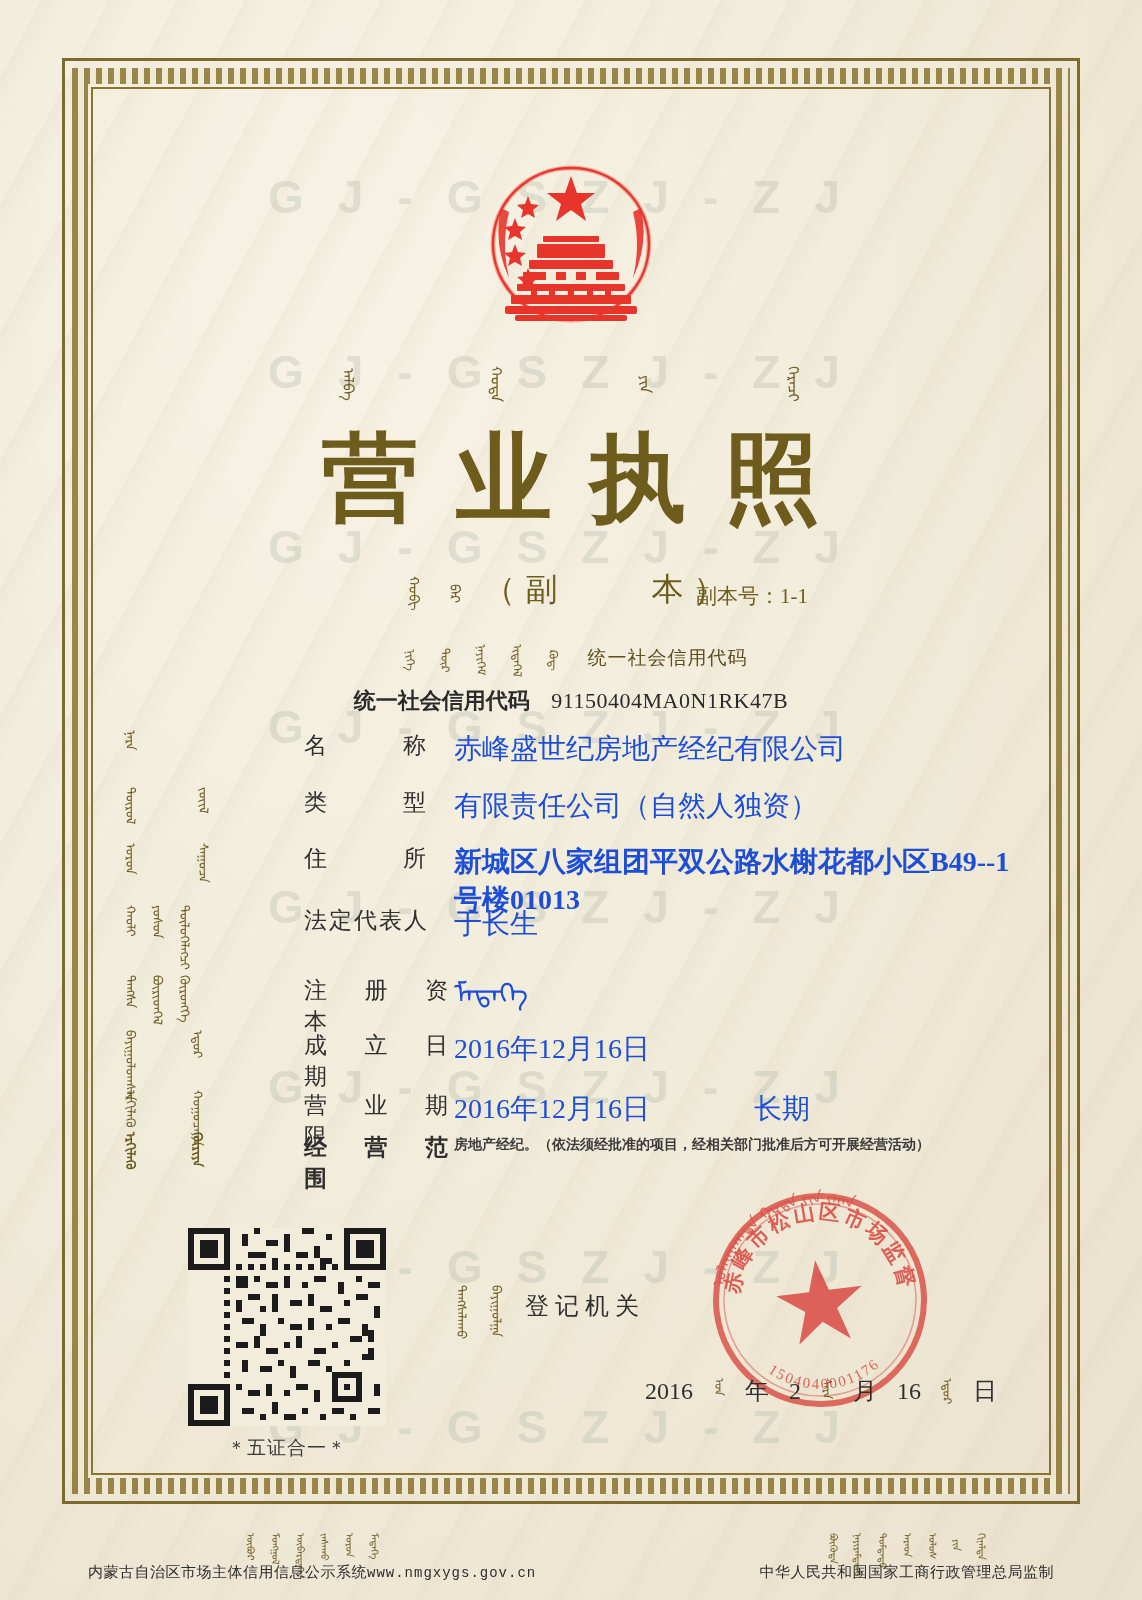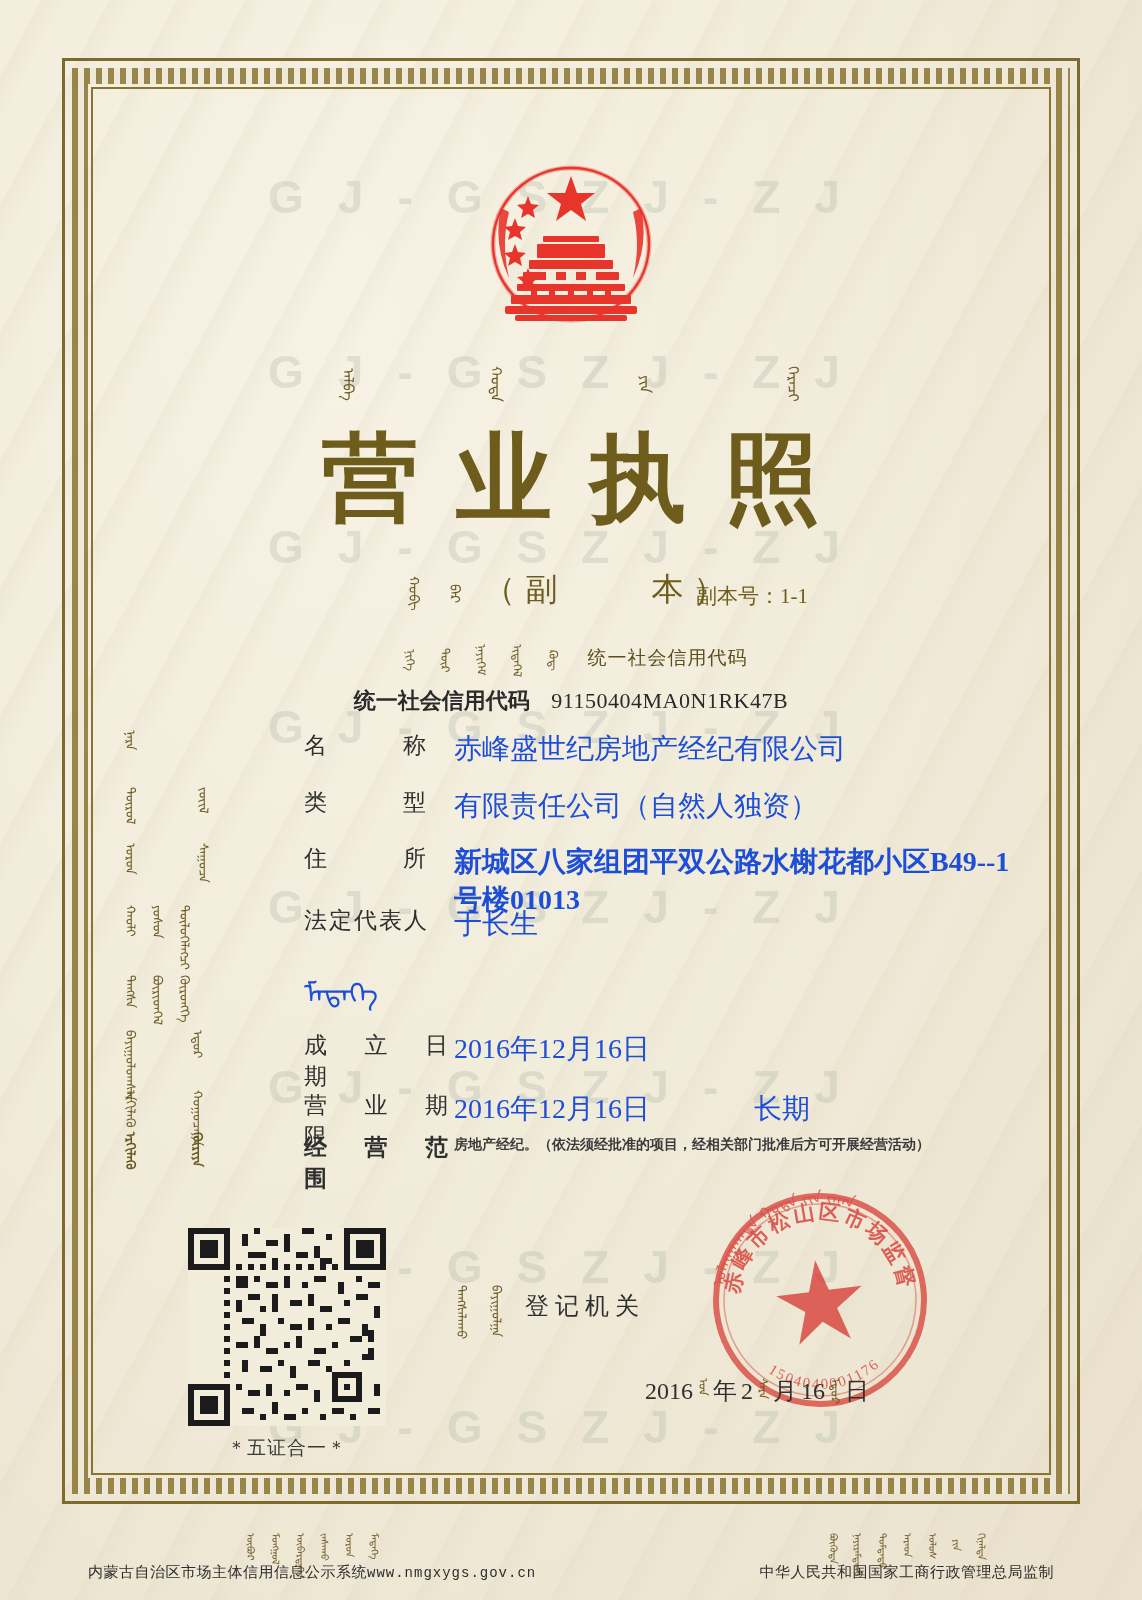--- a/index.html
+++ b/index.html
@@ -130,21 +130,21 @@
 
   
   #authority{
     position:absolute;left:455px;top:1285px;
     display:flex;align-items:center;gap:22px;
   }
   #authority .lbl{font-size:24px;letter-spacing:6px;color:#2f2f2f;}
   #date-line{
     position:absolute;left:645px;top:1375px;
     font-size:24px;color:#2f2f2f;
-    display:flex;align-items:center;gap:4px;
+    display:flex;align-items:center;gap:20px;
   }
   #date-line .mong{font-size:12px;height:26px;}
 
   
   #seal{
     position:absolute;left:695px;top:1175px;width:250px;height:250px;
     transform:rotate(-7deg);
     opacity:.82;
   }
   
@@ -301,20 +301,21 @@
   <div class="label" style="letter-spacing:2px;">法定代表人</div>
   <div class="value">于长生</div>
 </div>
 
 <div class="row" style="top:975px;">
   <div class="mong-col">
     <span class="mong">ᠳᠠᠩᠰᠠ</span>
     <span class="mong">ᠪᠦᠷᠢᠳᠬᠡᠯ</span>
     <span class="mong">ᠬᠥᠷᠥᠩᠭᠡ</span>
   </div>
+  <div class="label" style="letter-spacing:6px;">注 册 资 本</div>
   <div class="value">ᠮᠡᠳᠡᠭᠡ</div>
 </div>
 
 <div class="row" style="top:1030px;">
   <div class="mong-col">
     <span class="mong">ᠪᠠᠶᠢᠭᠤᠯᠤᠭᠰᠠᠨ</span>
     <span class="mong" style="margin-left:40px;">ᠡᠳᠦᠷ</span>
   </div>
   <div class="label" style="letter-spacing:6px;">成 立 日 期</div>
   <div class="value">2016年12月16日</div>

